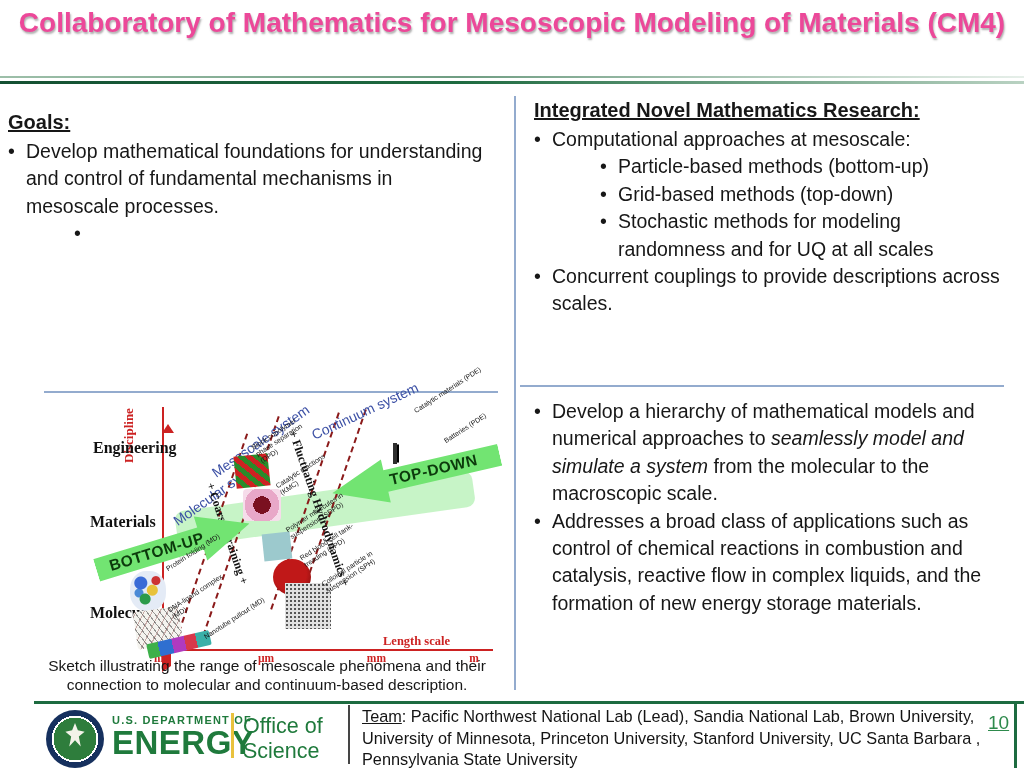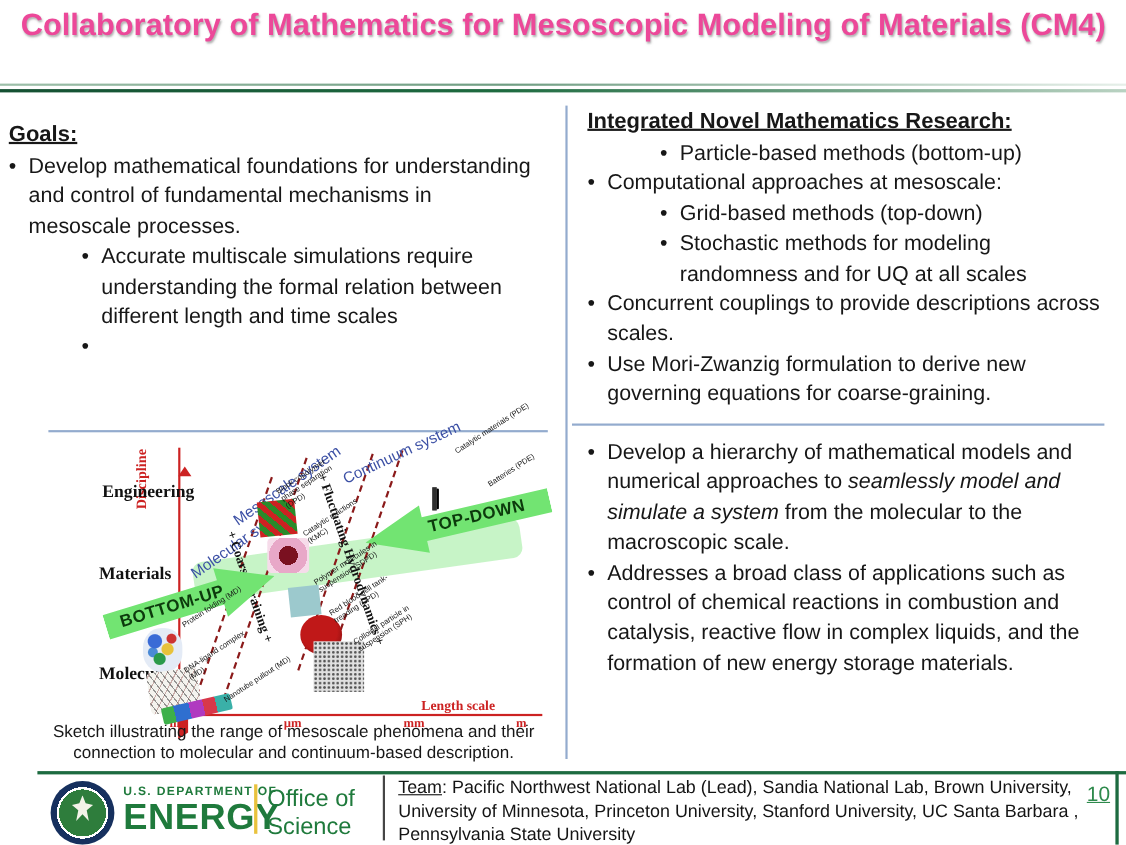--- a/index.html
+++ b/index.html
@@ -151,52 +151,44 @@
 <div class="hline-blue-right"></div>
 
 <div class="col col-goals">
   <div class="sec-heading">Goals:</div>
   <div class="bi l1">
     <span class="mark"></span>
     <span class="bt"><span>Develop mathematical foundations for understanding and control of fundamental mechanisms in mesoscale processes.</span></span>
   </div>
   <div class="bi l2">
     <span class="mark"></span>
-    <span class="bt"><span>Accurate multiscale simulations require understanding the formal relation between different length and time scales</span></span>
-  </div>
-  <div class="bi l2">
-    <span class="mark"></span>
   </div>
 </div>
 
 <div class="col col-research">
   <div class="sec-heading">Integrated Novel Mathematics Research:</div>
+  <div class="bi l1">
+    <span class="mark"></span>
+    <span class="bt"><span>Computational approaches at mesoscale:</span></span>
+  </div>
   <div class="bi l2">
     <span class="mark"></span>
     <span class="bt"><span>Particle-based methods (bottom-up)</span></span>
   </div>
-  <div class="bi l1">
-    <span class="mark"></span>
-    <span class="bt"><span>Computational approaches at mesoscale:</span></span>
-  </div>
   <div class="bi l2">
     <span class="mark"></span>
     <span class="bt"><span>Grid-based methods (top-down)</span></span>
   </div>
   <div class="bi l2">
     <span class="mark"></span>
     <span class="bt"><span>Stochastic methods for modeling randomness and for UQ at all scales</span></span>
   </div>
   <div class="bi l1">
     <span class="mark"></span>
     <span class="bt"><span>Concurrent couplings to provide descriptions across scales.</span></span>
-  </div>
-  <div class="bi l1">
-    <span class="mark"></span>
-    <span class="bt"><span>Use Mori-Zwanzig formulation to derive new governing equations for coarse-graining.</span></span>
   </div>
 </div>
 
 <div class="col col-impact">
   <div class="bi l1">
     <span class="mark"></span>
     <span class="bt"><span>Develop a hierarchy of mathematical models and numerical approaches to </span><span class="seg-i">seamlessly model and simulate a system</span><span> from the molecular to the macroscopic scale.</span></span>
   </div>
   <div class="bi l1">
     <span class="mark"></span>

